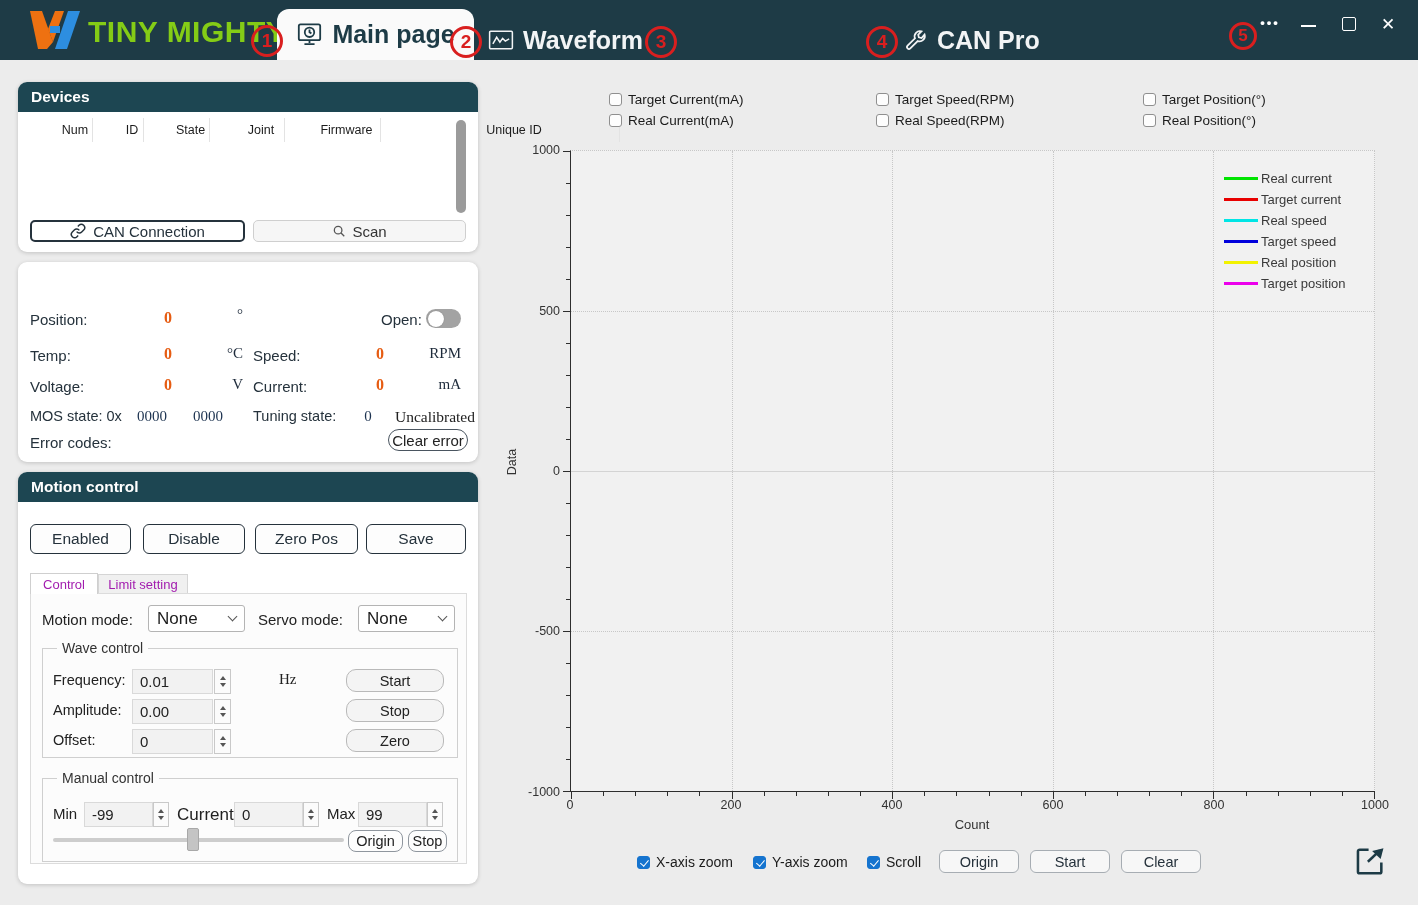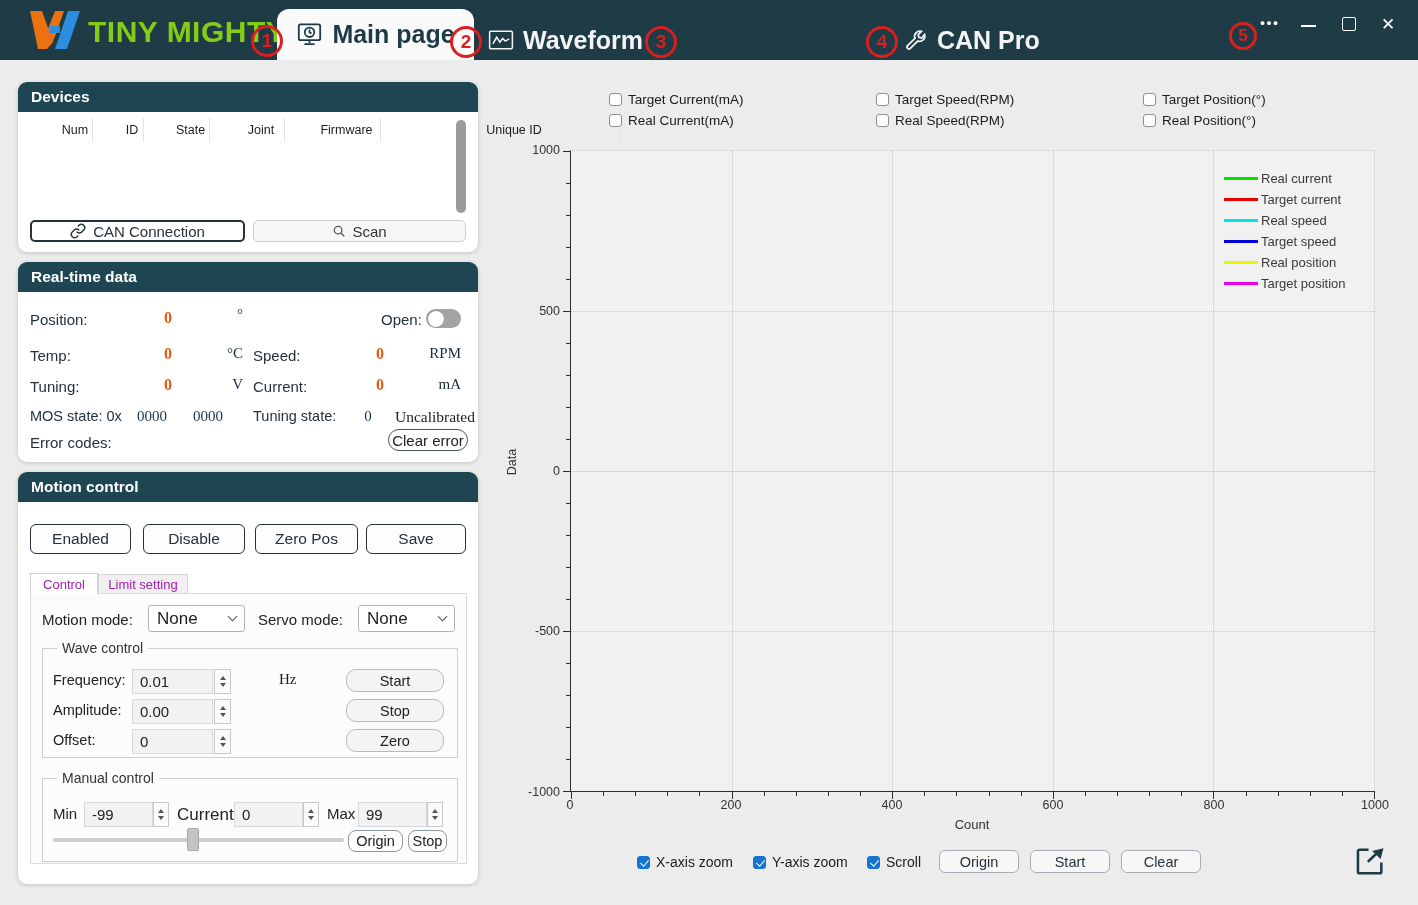--- a/index.html
+++ b/index.html
@@ -184,39 +184,36 @@
     <div class="btn-gray" style="left:235px;top:138px;width:213px;height:22px">
       <svg width="14" height="14" viewBox="0 0 24 24" fill="none" stroke="#555" stroke-width="2.2">
         <circle cx="10.5" cy="10.5" r="6.5"></circle>
           <path d="M15.5 15.5 L21 21"></path>
       </svg>
       <span>Scan</span>
     </div>
   </div>
 
   <div class="panel" style="left:18px;top:262px;width:460px;height:200px">
-    <div class="panel-h">
-      <span>Real-time data</span>
-    </div>
     <span class="rt-label" style="left:12px;top:49px">Position:</span>
     <span class="rt-val" style="left:135px;top:47px">0</span>
     <span class="rt-unit" style="left:185px;top:44px;width:40px">°</span>
     <span class="rt-label" style="left:363px;top:49px">Open:</span>
     <div class="toggle" style="left:408px;top:47px">
       <span class="knob"></span>
     </div>
 
     <span class="rt-label" style="left:12px;top:85px">Temp:</span>
     <span class="rt-val" style="left:135px;top:83px">0</span>
     <span class="rt-unit" style="left:185px;top:83px;width:40px">°C</span>
     <span class="rt-label" style="left:235px;top:85px">Speed:</span>
     <span class="rt-val" style="left:347px;top:83px">0</span>
     <span class="rt-unit" style="left:385px;top:83px;width:58px">RPM</span>
 
-    <span class="rt-label" style="left:12px;top:116px">Tuning:</span>
+    <span class="rt-label" style="left:12px;top:116px">Voltage:</span>
     <span class="rt-val" style="left:135px;top:114px">0</span>
     <span class="rt-unit" style="left:185px;top:114px;width:40px">V</span>
     <span class="rt-label" style="left:235px;top:116px">Current:</span>
     <span class="rt-val" style="left:347px;top:114px">0</span>
     <span class="rt-unit" style="left:385px;top:114px;width:58px">mA</span>
 
     <span class="rt-label" style="left:12px;top:146px;font-size:14.5px">MOS state: 0x</span>
     <span class="rt-hex" style="left:114px;top:146px">0000</span>
     <span class="rt-hex" style="left:170px;top:146px">0000</span>
     <span class="rt-label" style="left:235px;top:146px;font-size:14.5px">Tuning state:</span>

